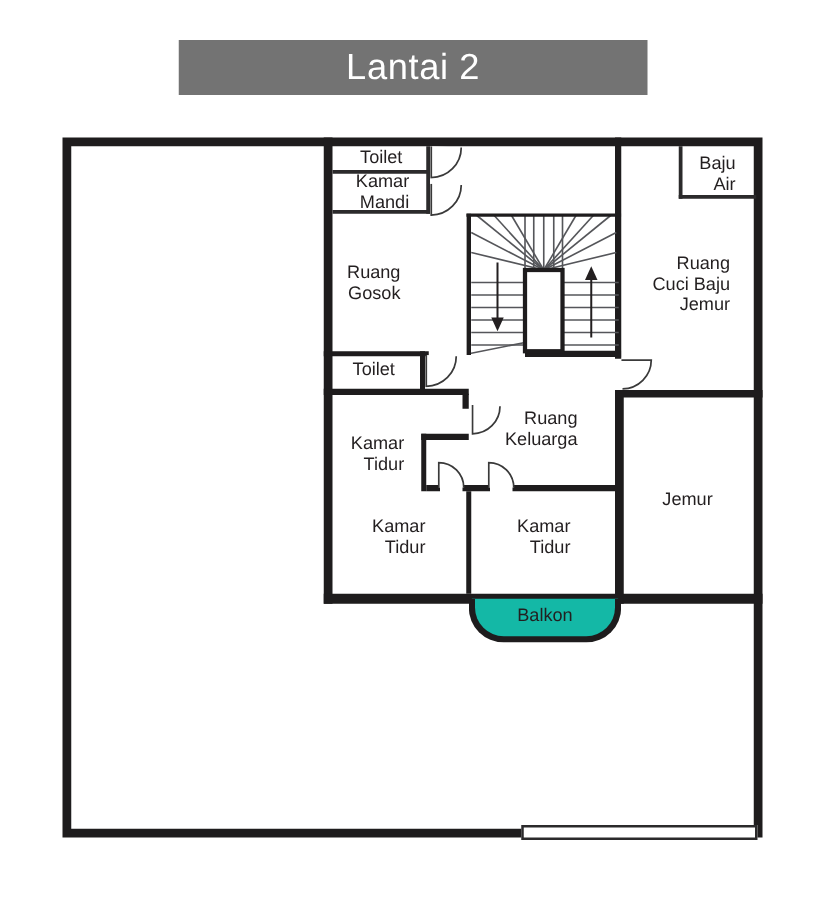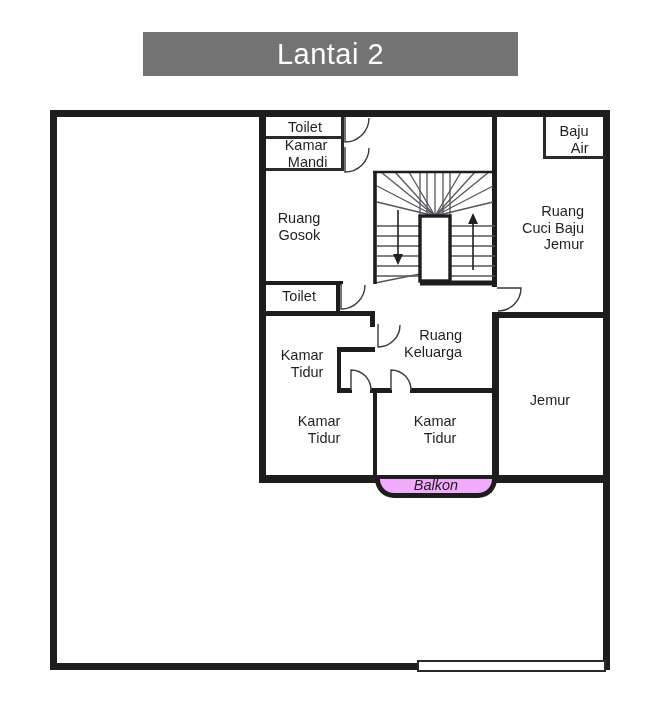--- a/index.html
+++ b/index.html
@@ -20,23 +20,23 @@
   }
   .wall{position:absolute;background:#1e1c1d;}
   .wall-thin{position:absolute;background:#2b2a2b;}
   .room-label{
     position:absolute;transform:translate(-50%,-50%);
     font-size:14.5px;line-height:1.15;text-align:right;white-space:pre-line;
   }
   .door{position:absolute;}
   #stairs-svg{position:absolute;left:373px;top:170px;}
   #balkon{
-    position:absolute;left:375px;top:479px;width:122px;height:19px;
+    position:absolute;left:375px;top:479px;width:122px;height:35px;
     border:5px solid #1e1c1d;border-top:none;border-radius:0 0 28px 28px;
-    box-sizing:border-box;background:#f0abfc;font-style:italic;
+    box-sizing:border-box;background:#14b8a6;
   }
   #balkon .room-label{left:50%;top:45%;}
   #entrance-gate{
     position:absolute;left:417px;top:660px;width:189px;height:12px;
     background:#fff;border:2px solid #2b2a2b;box-sizing:border-box;
   }
 </style>
 </head>
 <body>
 

